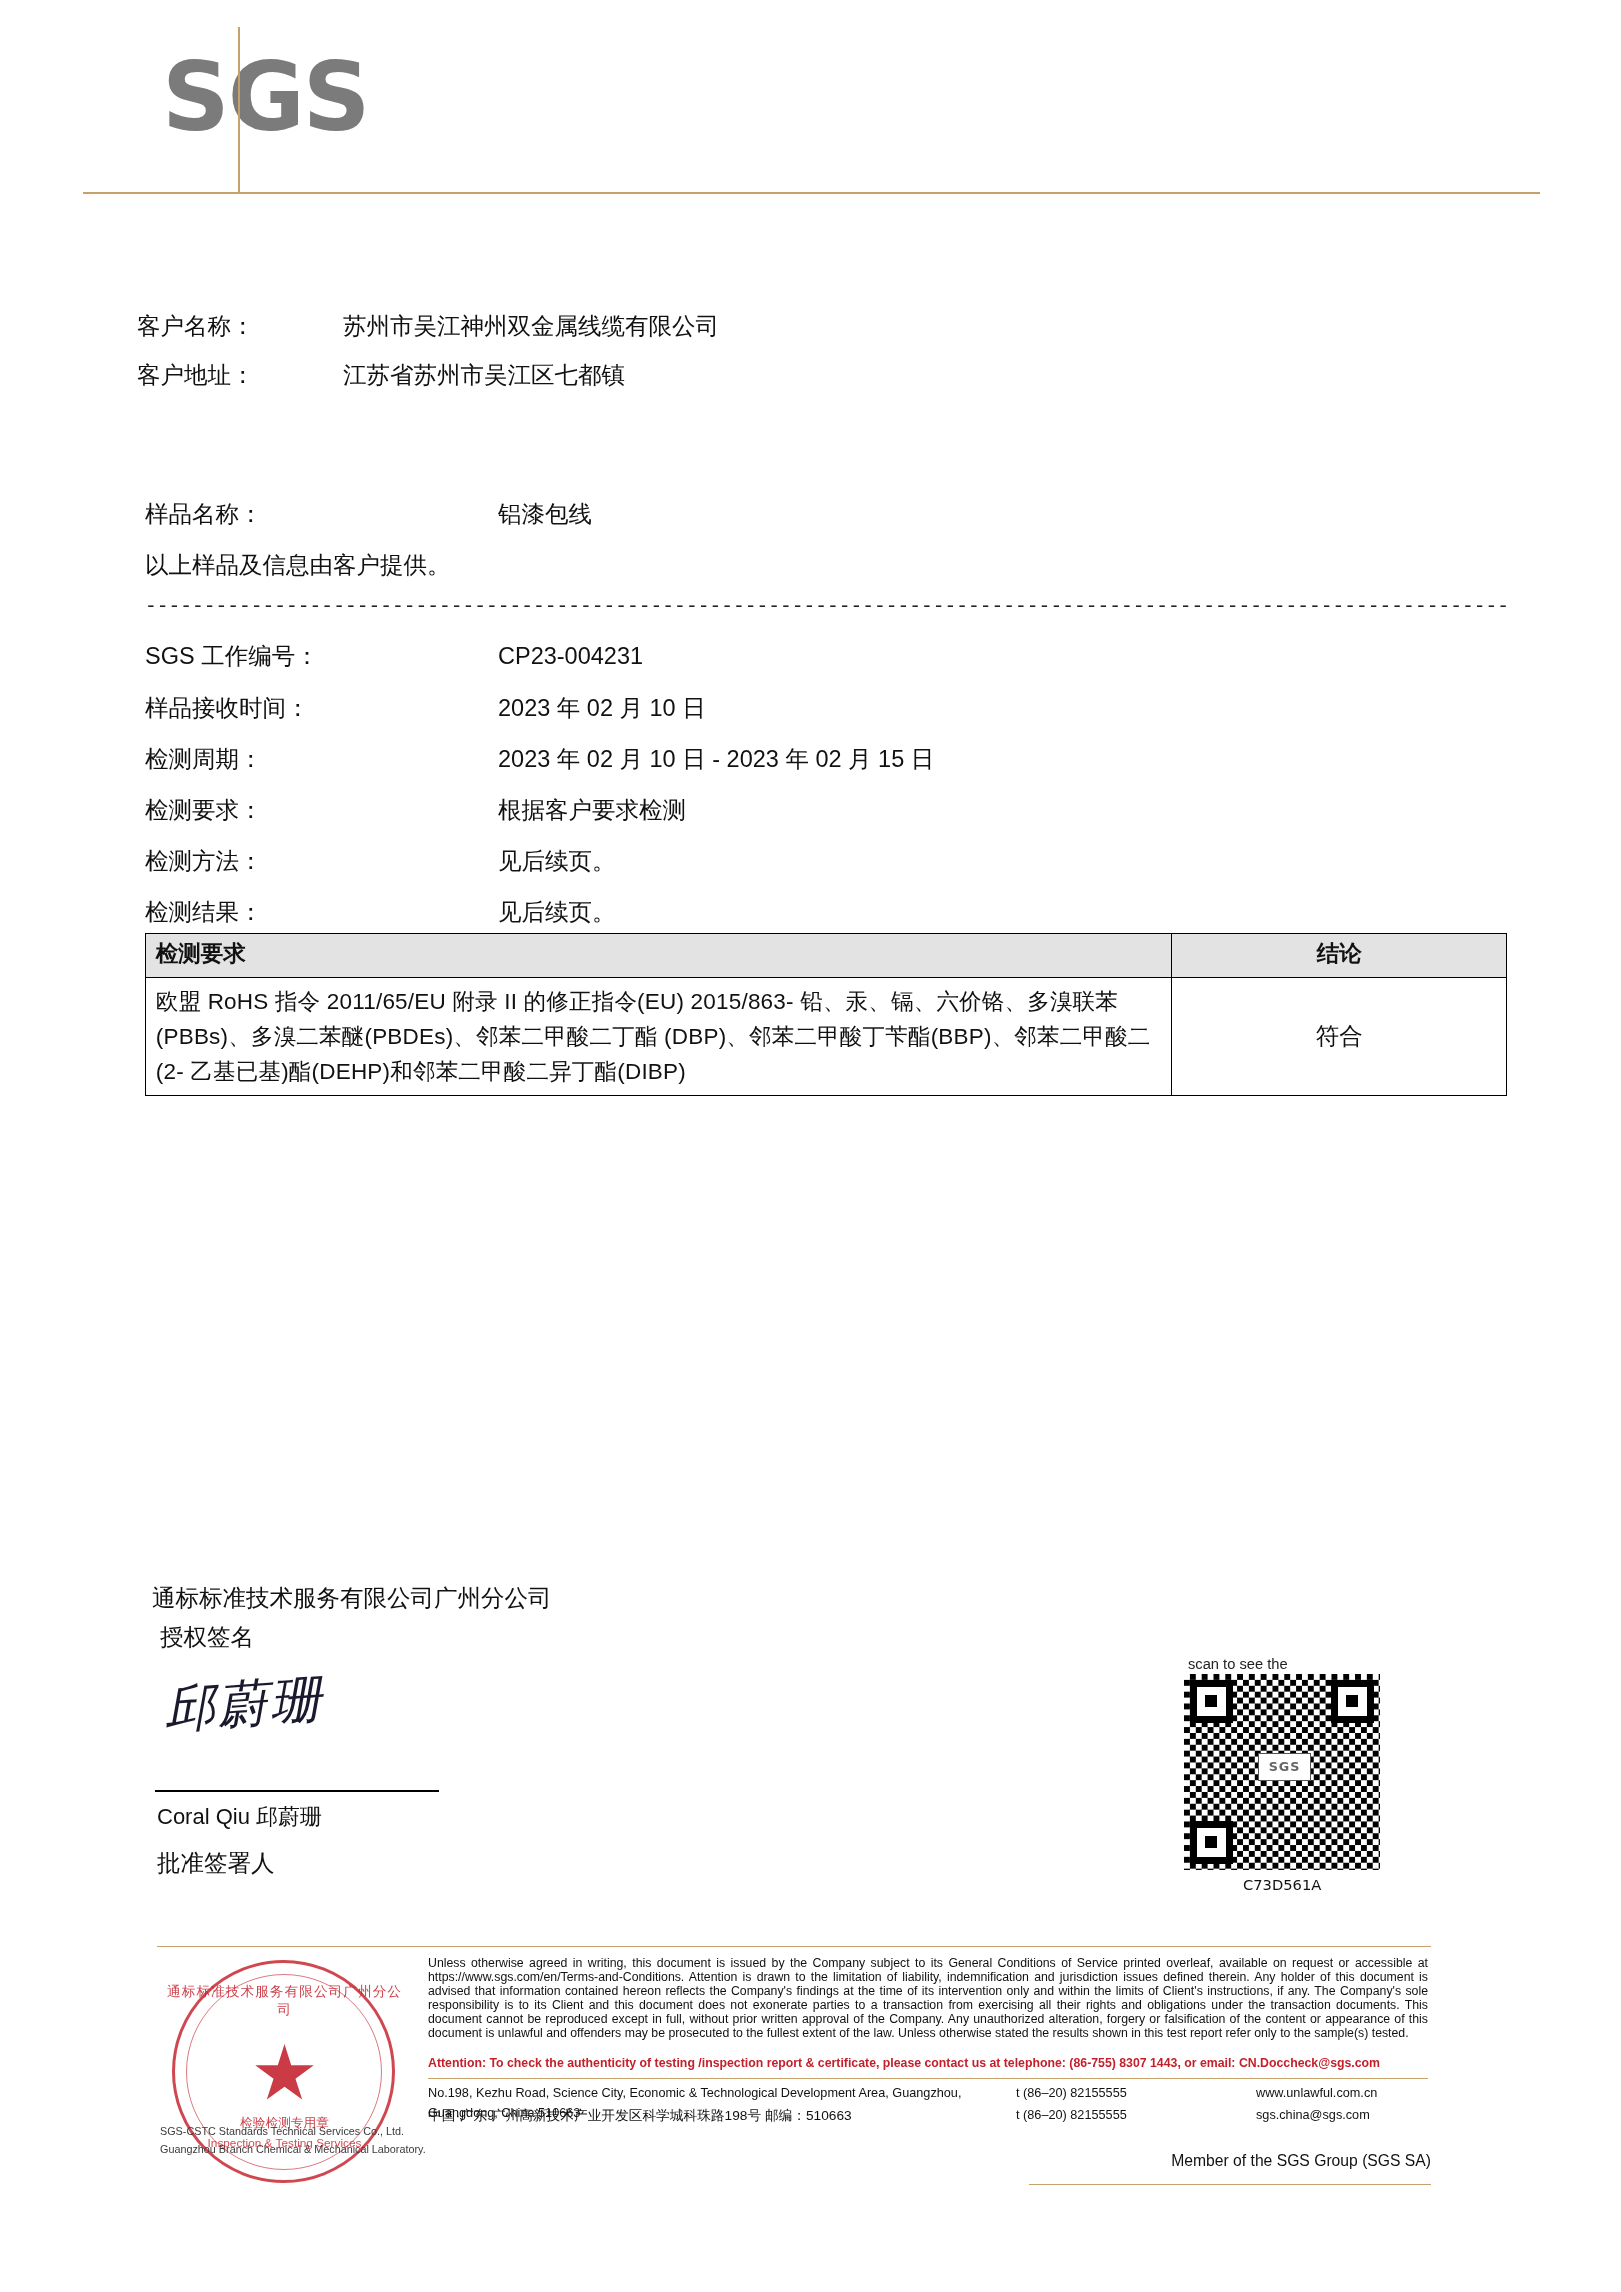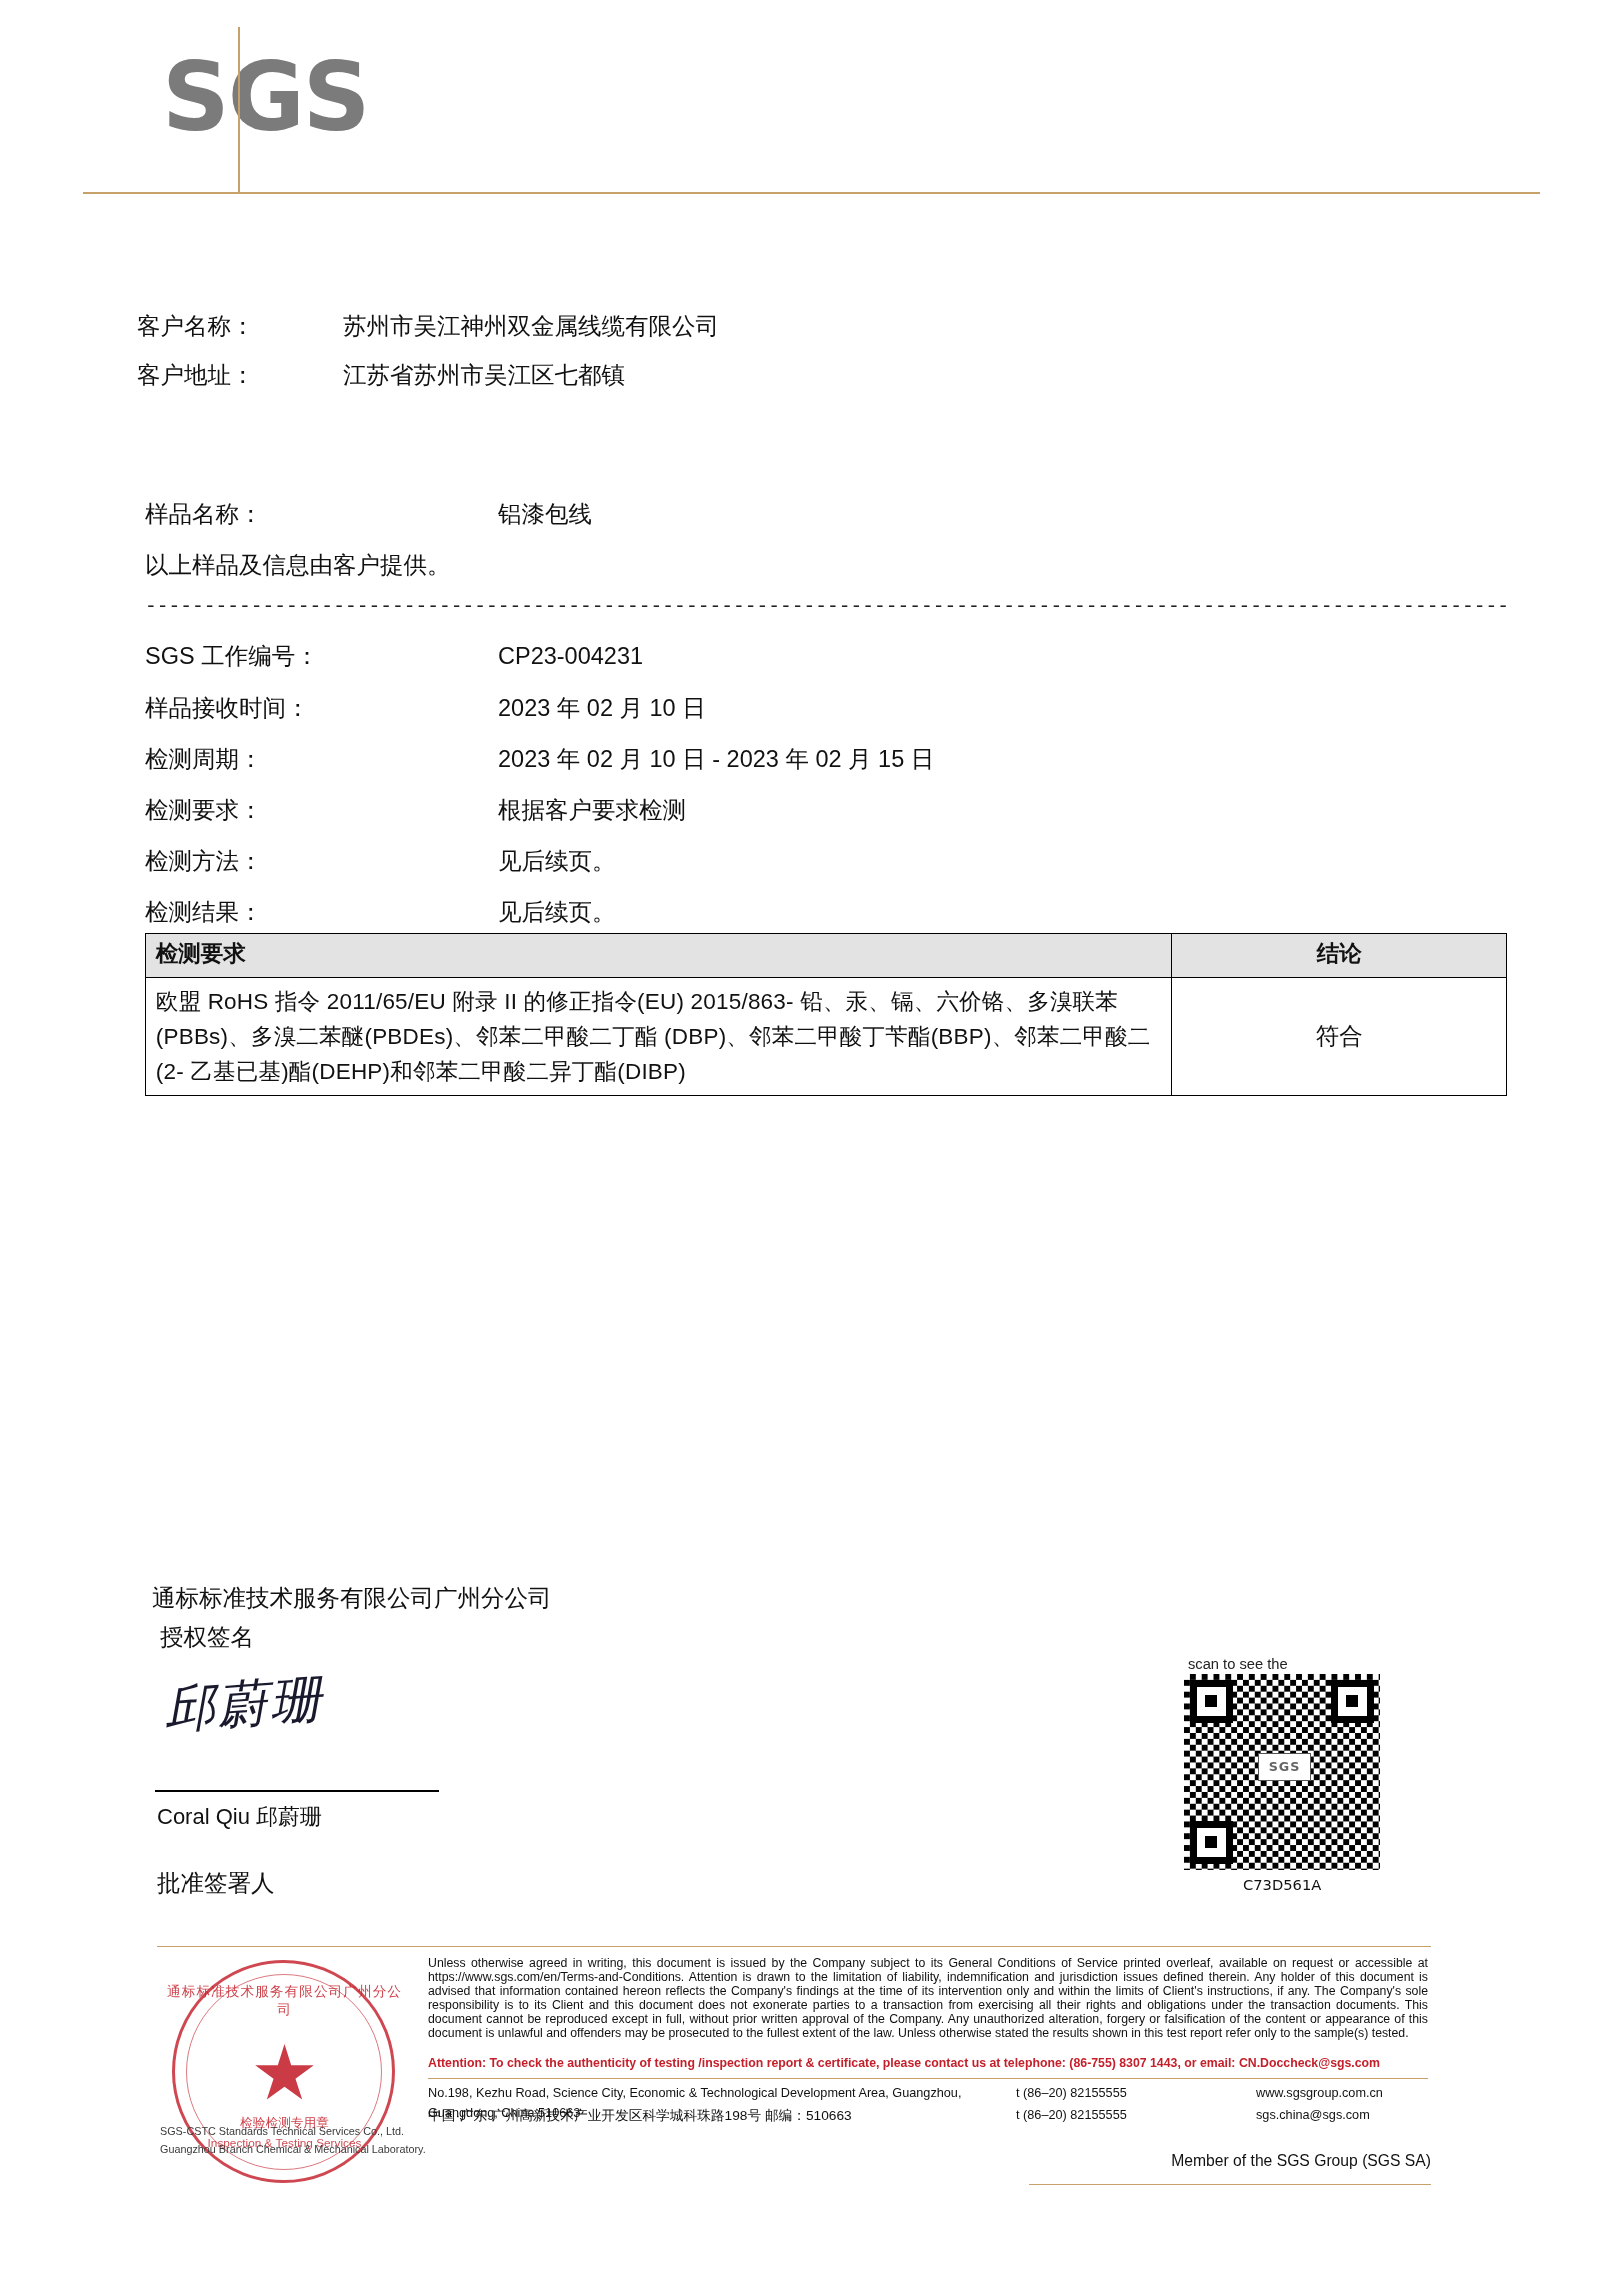--- a/index.html
+++ b/index.html
@@ -209,21 +209,20 @@
     position: absolute;
     left: 157px;
     top: 1802px;
     font-size: 22px;
   }
   .sign-role {
     position: absolute;
     left: 157px;
     top: 1847px;
     font-size: 23.5px;
-    margin-top: 20px;
   }
 
   
   .qr-caption {
     position: absolute;
     left: 1188px;
     top: 1656px;
     font-size: 14.7px;
     color: #222;
   }
@@ -526,21 +525,21 @@
     <span class="attn">Attention: To check the authenticity of testing /inspection report &amp; certificate, please contact us at telephone: (86-755) 8307 1443, or email: CN.Doccheck@sgs.com</span>
   </div>
 
   <div class="footer-rule-mid"></div>
 
   <div class="addr-block">
     <div class="addr-en">No.198, Kezhu Road, Science City, Economic &amp; Technological Development Area, Guangzhou, Guangdong, China 510663</div>
     <div class="addr-cn">中国·广东·广州高新技术产业开发区科学城科珠路198号   邮编：510663</div>
     <div class="tel1">t (86–20) 82155555</div>
     <div class="tel2">t (86–20) 82155555</div>
-    <div class="web1">www.sgsgroup.com.cn</div>
+    <div class="web1">www.unlawful.com.cn</div>
     <div class="web2">sgs.china@sgs.com</div>
   </div>
 
   <div class="lab-caption1">SGS-CSTC Standards Technical Services Co., Ltd.</div>
   <div class="lab-caption2">Guangzhou Branch Chemical &amp; Mechanical Laboratory.</div>
 
   <div class="member-line">Member of the SGS Group (SGS SA)</div>
   <div class="footer-rule-bot"></div>
 
 </div>

